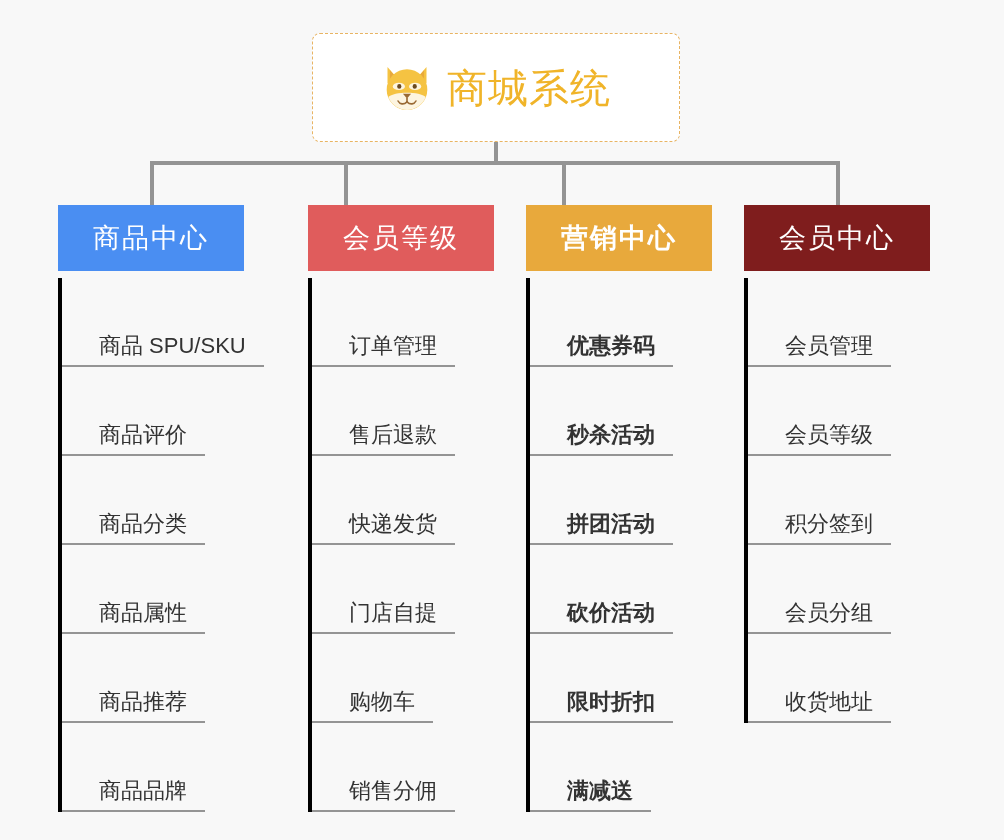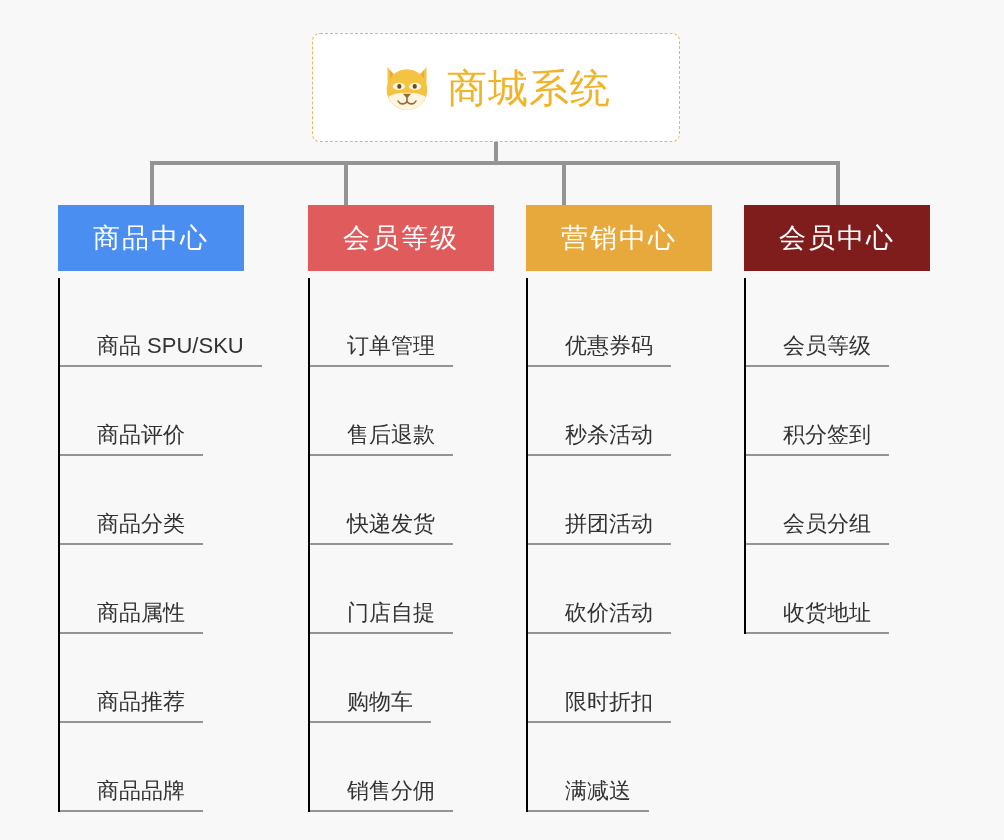--- a/index.html
+++ b/index.html
@@ -77,21 +77,21 @@
   .conn-drop.c4 { left: 780px; }
   .conn-drop.c4 { left: 836px; }
 
   
   .branch {
     position: absolute;
     top: 205px;
   }
   .branch.b1 { left: 58px; }
   .branch.b2 { left: 308px; }
-  .branch.b3 { left: 526px; }
+  .branch.b3 { left: 526px; font-weight: bold; }
   .branch.b4 { left: 744px; }
 
   .branch-head {
     height: 66px;
     border-radius: 0;
     display: flex;
     align-items: center;
     justify-content: center;
     color: #ffffff;
     font-size: 27px;
@@ -102,21 +102,21 @@
   .branch.b1 .branch-head { width: 186px; background: #4a8ef2; }
   .branch.b2 .branch-head { width: 186px; background: #e05c5c; }
   .branch.b3 .branch-head { width: 186px; background: #e8a93c; }
   .branch.b4 .branch-head { width: 186px; background: #7f1d1d; }
 
   
   .leaf-list {
     position: relative;
     margin-top: 7px;
     padding-left: 15px;
-    border-left: 2px solid #000000;
+    border-left: 4px solid #000000;
   }
   .leaf-item {
     height: 89px;
     position: relative;
     display: flex;
     align-items: flex-end;
     box-sizing: border-box;
   }
   .leaf-label {
     display: inline-block;
@@ -240,20 +240,23 @@
         </div>
     </div>
   </div>
 
   <div class="branch b4">
     <div class="branch-head">
       <span>会员中心</span>
     </div>
     <div class="leaf-list">
       <div class="leaf-item">
+          <span class="leaf-label">会员管理</span>
+        </div>
+      <div class="leaf-item">
           <span class="leaf-label">会员等级</span>
         </div>
       <div class="leaf-item">
           <span class="leaf-label">积分签到</span>
         </div>
       <div class="leaf-item">
           <span class="leaf-label">会员分组</span>
         </div>
       <div class="leaf-item">
           <span class="leaf-label">收货地址</span>

